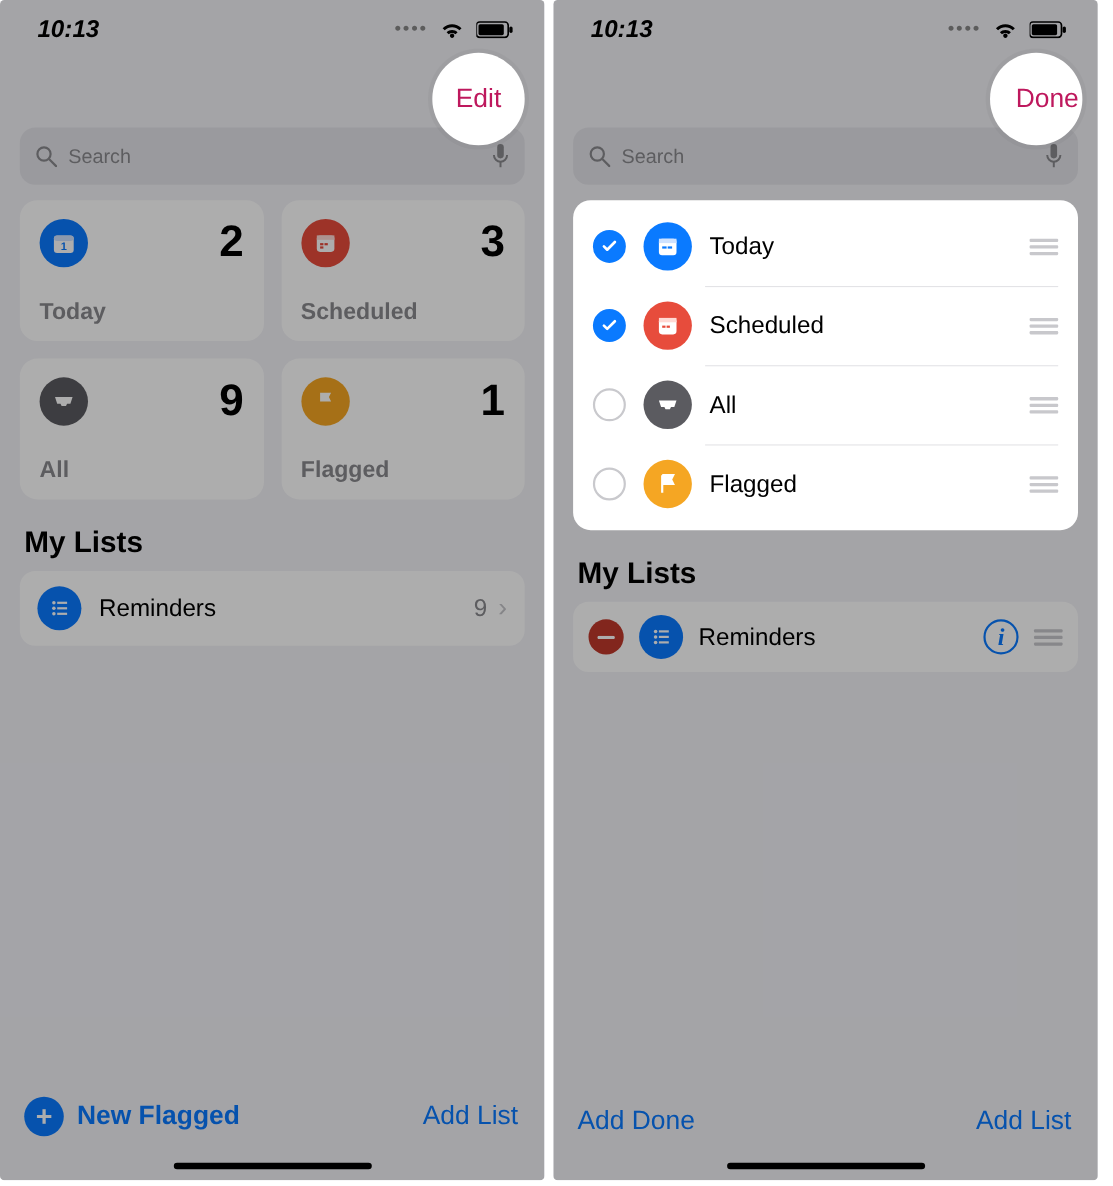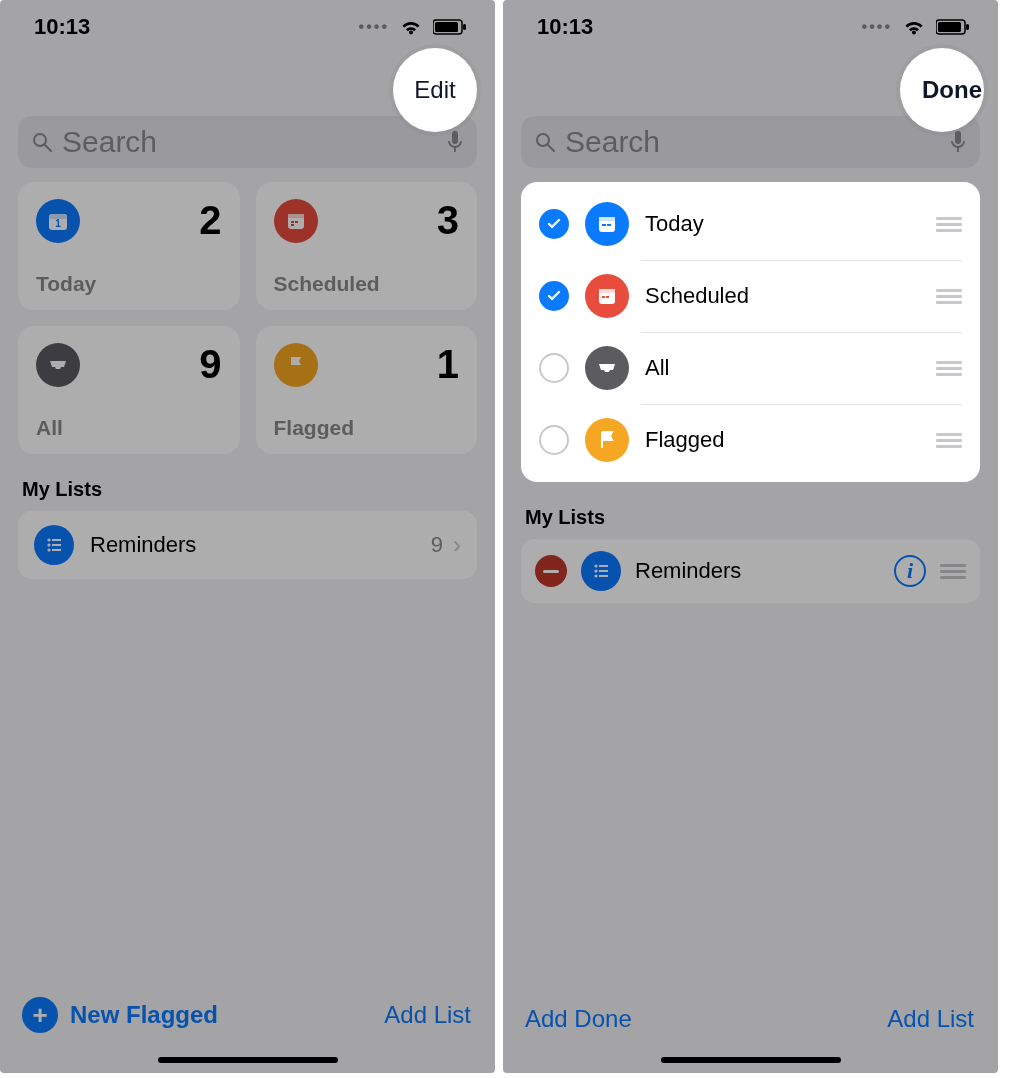--- a/index.html
+++ b/index.html
@@ -32,47 +32,48 @@
     pointer-events: none;
     z-index: 5;
   }
   .status-bar {
     display: flex;
     justify-content: space-between;
     align-items: center;
     padding: 14px 28px 4px 34px;
     font-weight: 600;
     font-size: 22px;
+    font-style: italic;
   }
   .status-right { display: flex; align-items: center; gap: 10px; }
   .dots { letter-spacing: 2px; font-size: 16px; color:#888; }
   .wifi-icon, .battery-icon { display:inline-block; }
   .highlight-circle {
     position: absolute;
     width: 84px; height: 84px;
     background: #fff;
     border-radius: 50%;
     display: flex;
     align-items: center;
     justify-content: center;
-    color: #0f172a;
+    color: #be185d;
     font-size: 24px;
     box-shadow: 0 0 0 4px rgba(0,0,0,0.03);
     z-index: 10;
   }
   .search-bar {
     margin: 10px 18px 14px 18px;
     background: #e4e4e9;
     border-radius: 14px;
     height: 52px;
     display: flex;
     align-items: center;
     padding: 0 14px;
     color: #8a8a8e;
-    font-size: 30px;
+    font-size: 18px;
   }
   .search-bar .mic { margin-left: auto; }
   
   .grid {
     display: grid;
     grid-template-columns: 1fr 1fr;
     gap: 16px;
     padding: 0 18px;
   }
   .card {
@@ -87,21 +88,21 @@
   .card-row { display: flex; justify-content: space-between; align-items: center; }
   .circle-icon {
     width: 44px; height: 44px; border-radius: 50%;
     display: inline-flex; align-items: center; justify-content: center;
     color: #fff; flex-shrink: 0;
   }
   .count { font-size: 40px; font-weight: 700; }
   .card-label { font-size: 21px; color: #8a8a8e; margin-top: 10px; font-weight: 600; }
   .section-title {
     font-weight: 700;
-    font-size: 20px;
+    font-size: 27px;
     padding: 24px 22px 10px 22px;
   }
   .list-card {
     margin: 0 18px;
     background: #fff;
     border-radius: 14px;
     padding: 14px 16px;
     display: flex;
     align-items: center;
     gap: 16px;
@@ -335,21 +336,21 @@
         <svg width="34" height="16" viewBox="0 0 34 16">
             <rect x="0" y="1" width="29" height="14" rx="3" fill="none" stroke="#000" stroke-width="1.5"></rect>
             <rect x="2" y="3" width="23" height="10" rx="1.5" fill="#000"></rect>
             <rect x="30" y="5" width="3" height="6" rx="1.5" fill="#000"></rect>
           </svg>
       </span>
     </span>
   </div>
 
   <div class="highlight-circle" style="top:48px; right:14px;">
-    <span style="font-weight:700;margin-left:20px;">Done</span>
+    <span style="font-weight:400;margin-left:20px;">Done</span>
   </div>
   <div style="height:62px;"></div>
 
   <div class="search-bar">
     <span style="margin-right:10px;">
       <svg width="20" height="20" viewBox="0 0 20 20">
           <circle cx="8" cy="8" r="6" fill="none" stroke="#8a8a8e" stroke-width="2"></circle>
           <line x1="13" y1="13" x2="19" y2="19" stroke="#8a8a8e" stroke-width="2" stroke-linecap="round"></line>
         </svg>
     </span>

